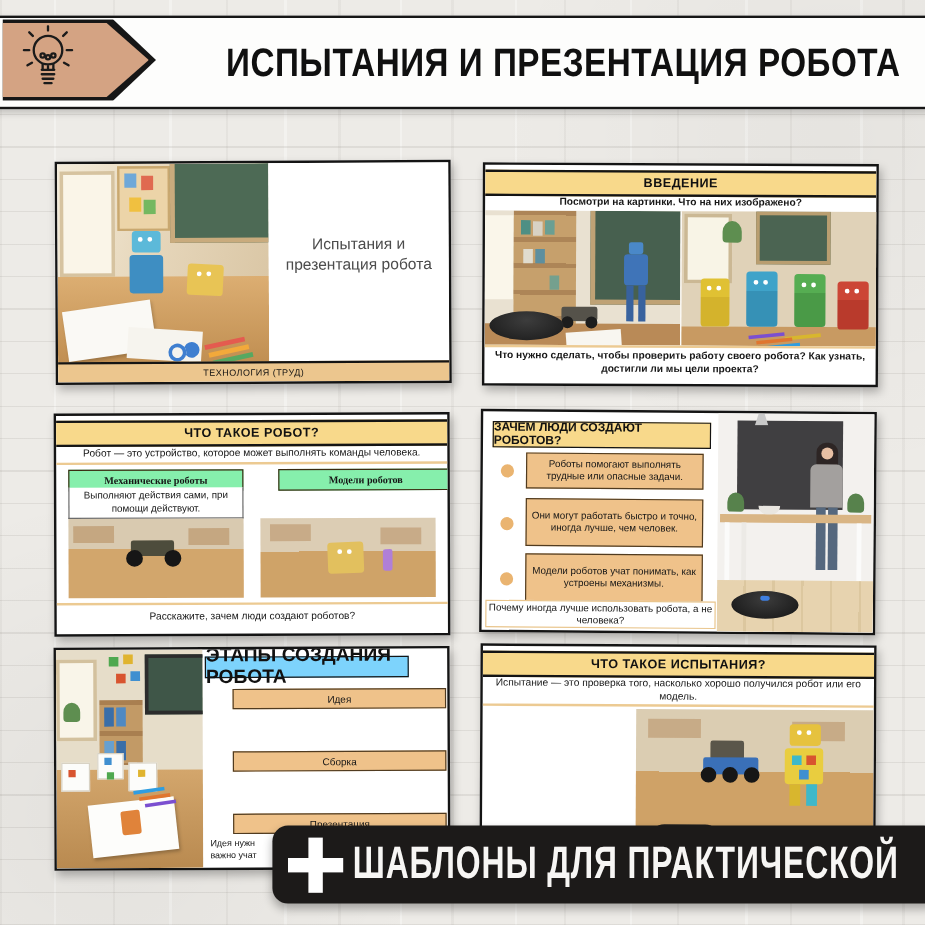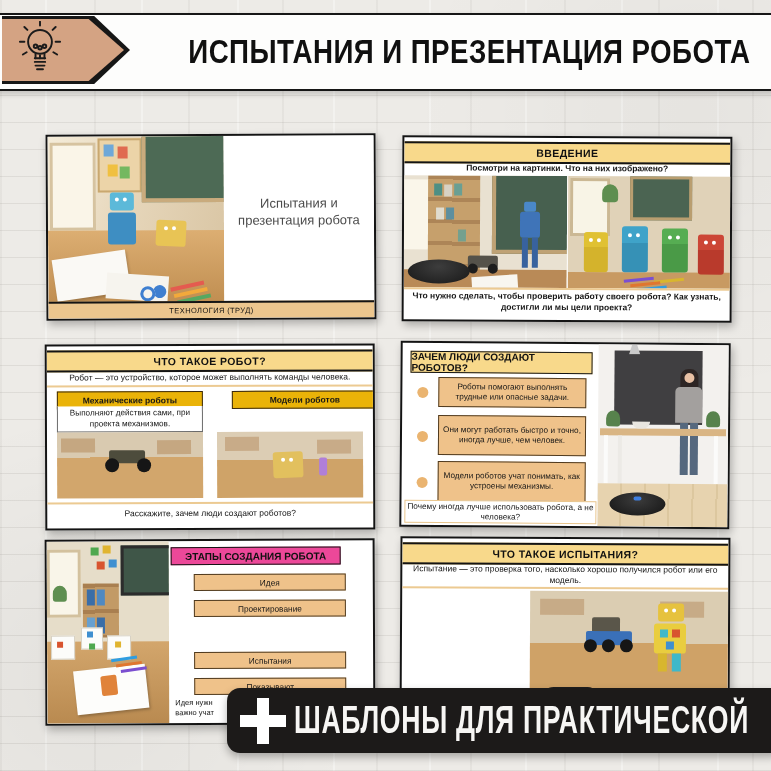--- a/index.html
+++ b/index.html
@@ -52,42 +52,42 @@
   
   #s2{left:402px;top:136px;transform:rotate(.25deg);}
   #s2 .ybar{top:4px;}
   .s2-prompt{position:absolute;left:0;right:0;top:25px;text-align:center;font-size:8.5px;font-weight:600;}
   .s2-q{position:absolute;left:8px;right:8px;top:153px;text-align:center;font-size:8.5px;font-weight:600;line-height:1.3;}
 
   
   #s3{left:45px;top:344px;transform:rotate(-.2deg);}
   #s3 .ybar{top:4px;}
   .s3-def{position:absolute;left:0;right:0;top:26px;text-align:center;font-size:8.5px;}
-  .col-h{position:absolute;height:18px;background:#eab308;border:1px solid #3a2a10;box-sizing:border-box;
-      display:flex;align-items:center;justify-content:center;font-size:8.5px;font-weight:600;color:#161616;}
+  .col-h{position:absolute;height:18px;background:#86efac;border:1px solid #3a2a10;box-sizing:border-box;
+      display:flex;align-items:center;justify-content:center;font-size:8.5px;font-weight:600;color:#161616;font-family:Liberation Serif, serif;}
   .col-t{position:absolute;height:26px;background:#fff;border:1px solid #6b6b6b;border-top:none;box-sizing:border-box;
       display:flex;align-items:center;justify-content:center;text-align:center;font-size:8.2px;line-height:1.25;color:#161616;}
   .s3-q{position:absolute;left:0;right:0;top:162px;text-align:center;font-size:8.5px;}
 
   
   #s4{left:400px;top:342px;transform:rotate(.45deg);}
   .s4-title{position:absolute;left:8px;top:8px;width:182px;height:22px;background:#f8d98b;border:1.5px solid #141414;
       box-sizing:border-box;display:flex;align-items:center;justify-content:center;
       font-weight:bold;font-size:10px;color:#111;}
   .dot{position:absolute;width:11px;height:11px;border-radius:50%;background:#eab470;}
   .s4-q{position:absolute;left:3px;top:157px;width:192px;height:23px;background:#fff;border:1.5px solid #e9c58c;
       box-sizing:border-box;display:flex;align-items:center;justify-content:center;text-align:center;
       font-size:8.2px;line-height:1.2;color:#161616;}
 
   
   #s5{left:45px;top:539px;transform:rotate(-.25deg);}
-  .s5-bar{position:absolute;left:124px;top:6px;width:170px;height:18px;background:#ec4899;border:1.5px solid #141414;
+  .s5-bar{position:absolute;left:124px;top:6px;width:170px;height:18px;background:#7dd3fc;border:1.5px solid #141414;
       box-sizing:border-box;display:flex;align-items:center;justify-content:center;
-      font-weight:bold;font-size:10px;color:#111;}
-  .step{position:absolute;left:147px;width:152px;height:17px;font-size:8.3px;}
+      font-weight:bold;font-size:16px;color:#111;}
+  .step{position:absolute;left:147px;width:178px;height:17px;font-size:8.3px;}
   .s5-q{position:absolute;left:128px;top:157px;font-size:7.5px;line-height:1.35;color:#161616;}
 
   
   #s6{left:400px;top:537px;transform:rotate(.3deg);}
   #s6 .ybar{top:4px;}
   .s6-def{position:absolute;left:6px;right:6px;top:25px;text-align:center;font-size:8.5px;line-height:1.25;}
   .s6-box{position:absolute;left:8px;width:114px;font-size:8px;line-height:1.3;padding:3px;}
 
   
   .ribbon{position:absolute;left:227px;top:688px;width:556px;height:65px;background:#1c1a19;
@@ -175,21 +175,21 @@
   <div class="tanline" style="top:150px;"></div>
   <div class="s2-q txt">Что нужно сделать, чтобы проверить работу своего робота? Как узнать, достигли ли мы цели проекта?</div>
 </div>
 
 <div class="slide" id="s3">
   <div class="ybar">ЧТО ТАКОЕ РОБОТ?</div>
   <div class="s3-def txt">Робот — это устройство, которое может выполнять команды человека.</div>
   <div class="tanline" style="top:39px;"></div>
 
   <div class="col-h" style="left:10px;top:45px;width:146px;">Механические роботы</div>
-  <div class="col-t" style="left:10px;top:60px;width:146px;">Выполняют действия сами, при проекта механизмов.</div>
+  <div class="col-t" style="left:10px;top:60px;width:146px;">Выполняют действия сами, при помощи действуют.</div>
   <div class="ph" style="left:10px;top:86px;width:146px;height:66px;background:linear-gradient(#d9cab0 38%,#d2a66c 38%);">
     <div class="abs" style="left:4px;top:6px;width:34px;height:14px;background:#b48a5c;opacity:.55;box-shadow:96px 2px 0 #b48a5c;"></div>
     <div class="abs" style="left:52px;top:18px;width:36px;height:13px;background:#4d4c3c;border-radius:2px;"></div>
     <div class="abs" style="left:48px;top:26px;width:14px;height:14px;border-radius:50%;background:#161616;box-shadow:32px 0 0 #161616;"></div>
   </div>
 
   <div class="col-h" style="left:185px;top:45px;width:146px;">Модели роботов</div>
   <div class="ph" style="left:170px;top:86px;width:146px;height:66px;background:linear-gradient(#dccdb4 42%,#cfa368 42%);">
     <div class="abs" style="left:8px;top:5px;width:34px;height:14px;background:#b48a5c;opacity:.5;box-shadow:92px 3px 0 #b48a5c;"></div>
     <div class="abs" style="left:56px;top:20px;width:30px;height:26px;background:#e2c05e;border-radius:3px;transform:rotate(-2deg);"></div>
@@ -244,23 +244,22 @@
     <div class="abs" style="left:4px;top:94px;width:22px;height:22px;background:#fcfcfa;border:1px solid #d8d2c4;"></div>
     <div class="abs" style="left:34px;top:86px;width:20px;height:20px;background:#fcfcfa;border:1px solid #d8d2c4;"></div>
     <div class="abs" style="left:60px;top:94px;width:22px;height:22px;background:#fcfcfa;border:1px solid #d8d2c4;"></div>
     <div class="abs" style="left:10px;top:100px;width:6px;height:6px;background:#d8542f;box-shadow:30px -10px 0 #3f8fd0,58px 0 0 #e0b42f,32px 2px 0 #4fa84f;"></div>
     <div class="abs" style="left:28px;top:126px;width:72px;height:44px;background:#fdfdfb;transform:rotate(-6deg);box-shadow:1px 2px 3px rgba(0,0,0,.25);"></div>
     <div class="abs" style="left:54px;top:134px;width:16px;height:20px;background:#e0833a;border-radius:2px;transform:rotate(-6deg);"></div>
     <div class="abs" style="left:64px;top:116px;width:26px;height:3px;background:#2f9de0;box-shadow:4px 6px 0 #e0762f,8px 12px 0 #7b4fd0;transform:rotate(-8deg);"></div>
   </div>
   <div class="s5-bar">ЭТАПЫ СОЗДАНИЯ РОБОТА</div>
   <div class="step tanbox" style="top:33px;">Идея</div>
-  <div class="step tanbox" style="top:59px;">Проектирование</div>
-  <div class="step tanbox" style="top:111px;">Испытания</div>
-  <div class="step tanbox" style="top:137px;">Показывают</div>
+  <div class="step tanbox" style="top:85px;">Сборка</div>
+  <div class="step tanbox" style="top:137px;">Презентация</div>
   <div class="s5-q">
     <div>Идея нужн</div>
     <div>важно учат</div>
   </div>
 </div>
 
 <div class="slide" id="s6">
   <div class="ybar">ЧТО ТАКОЕ ИСПЫТАНИЯ?</div>
   <div class="s6-def txt">Испытание — это проверка того, насколько хорошо получился робот или его модель.</div>
   <div class="tanline" style="top:48px;"></div>

